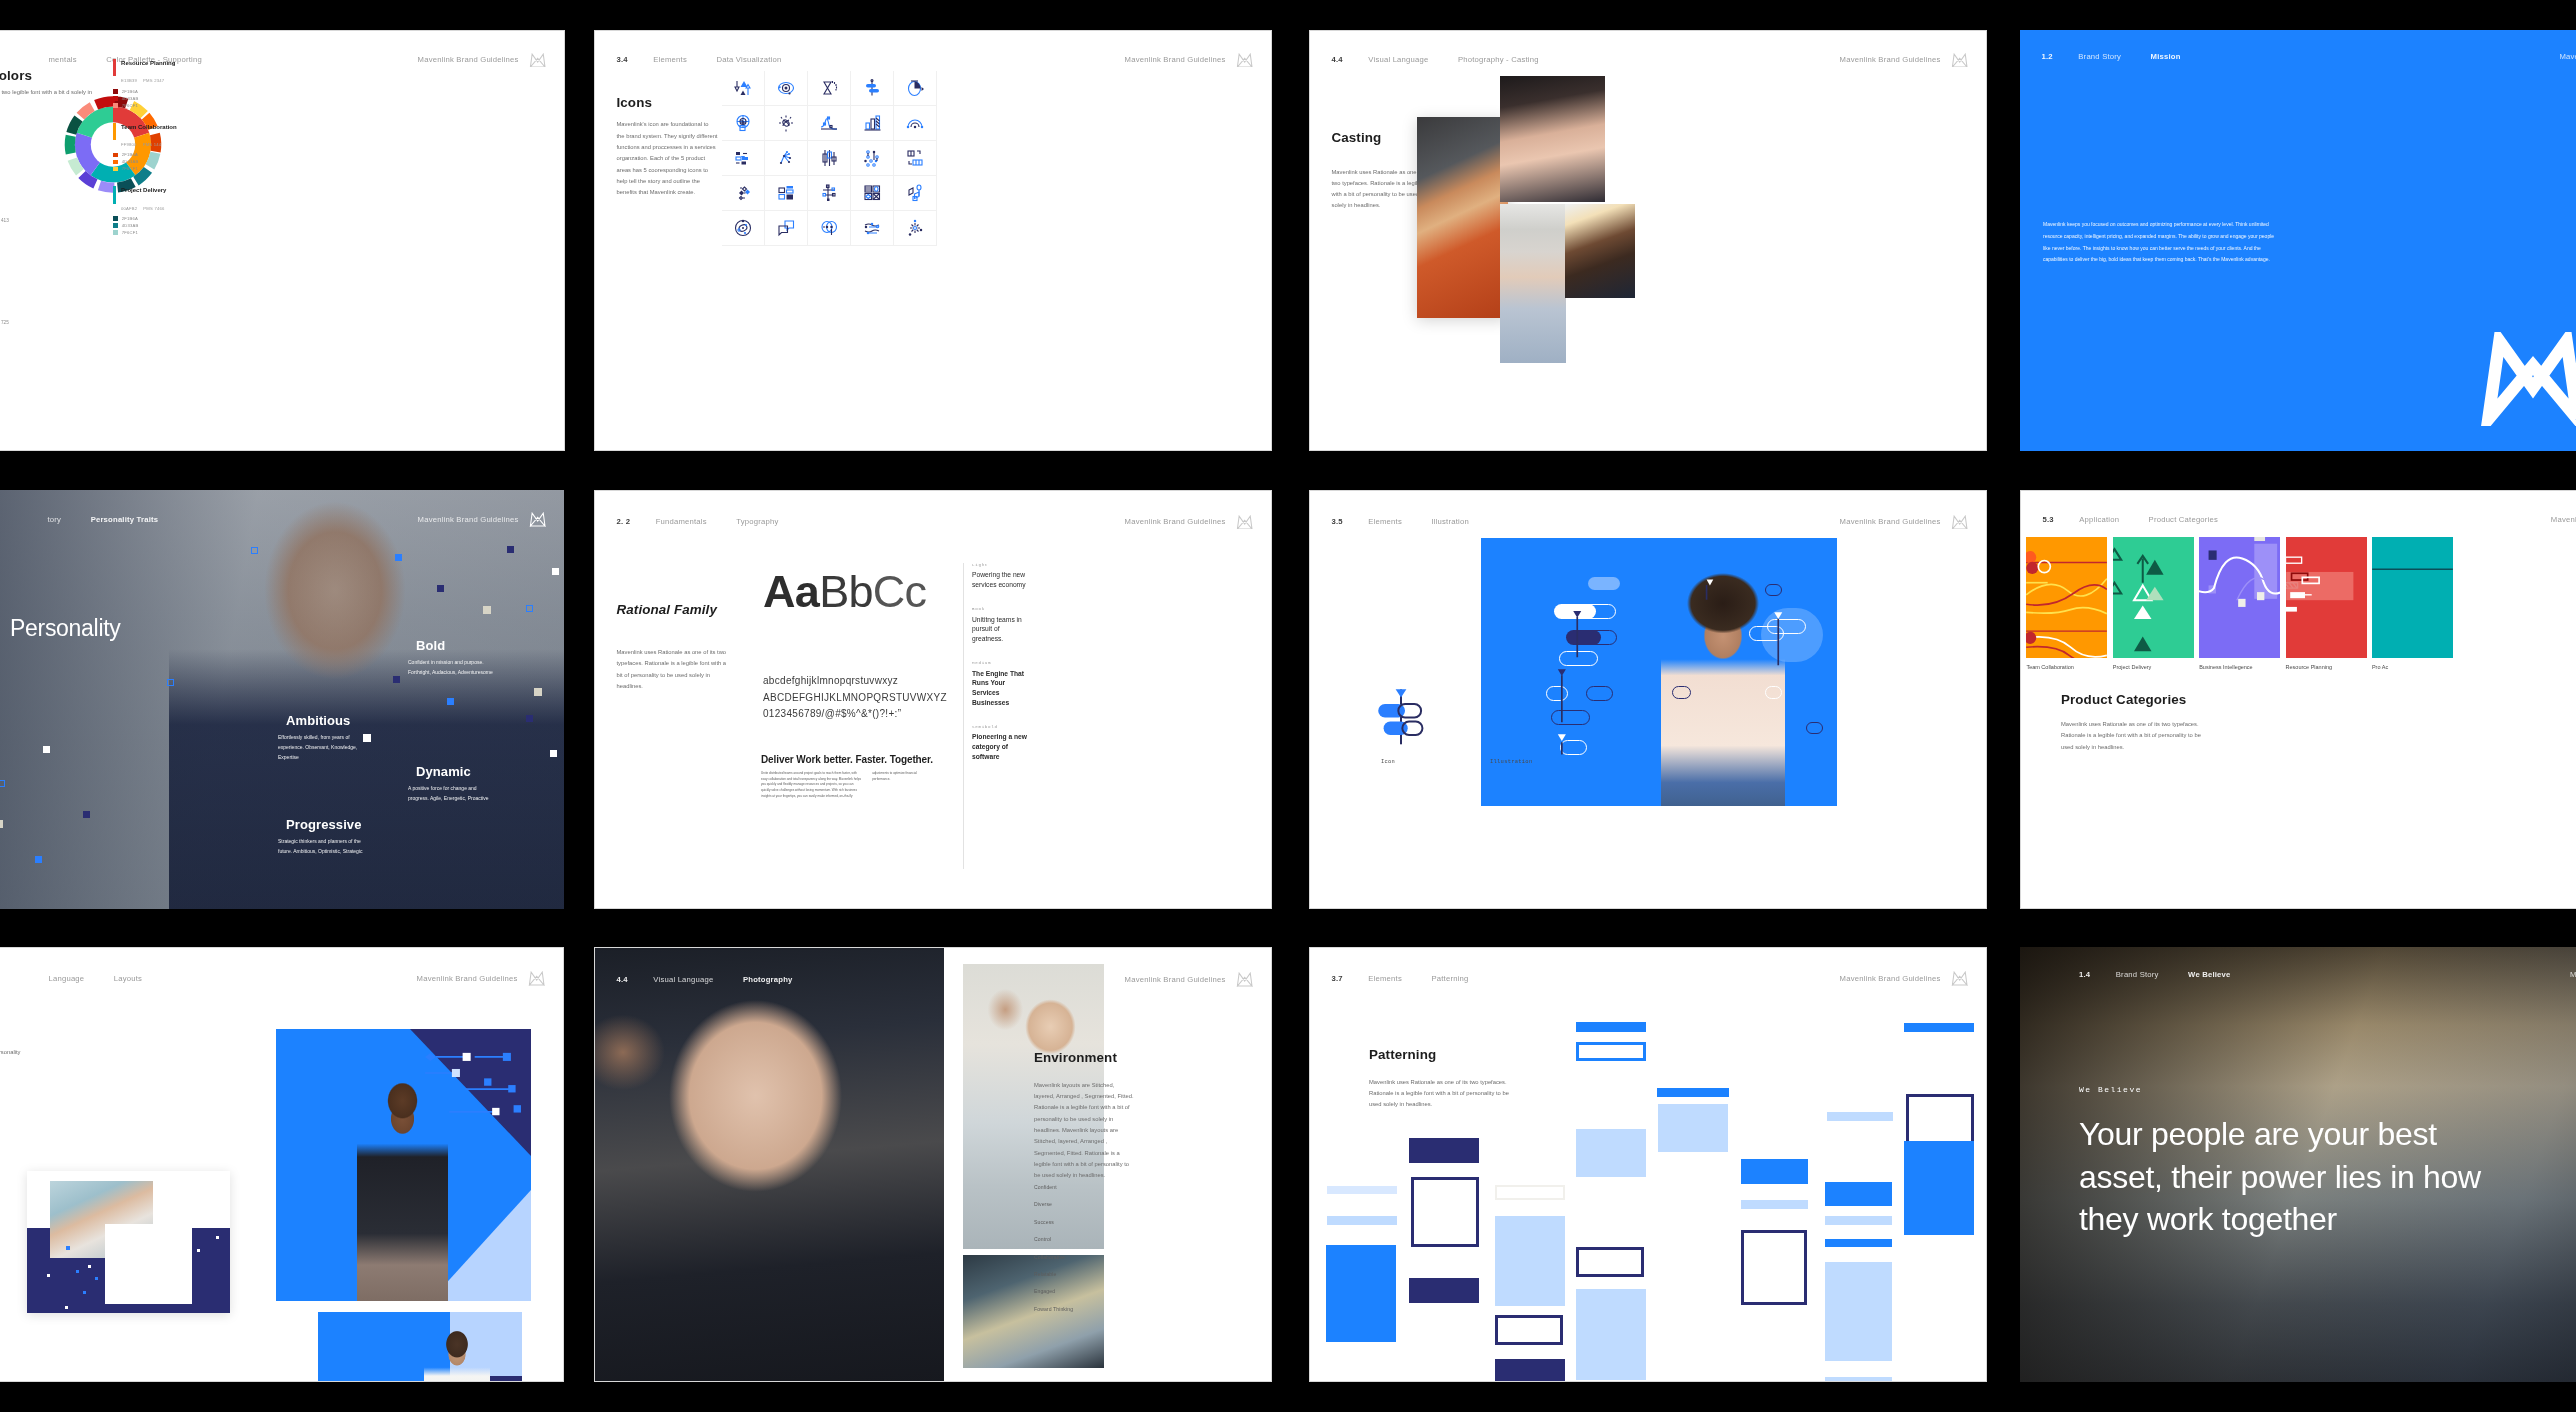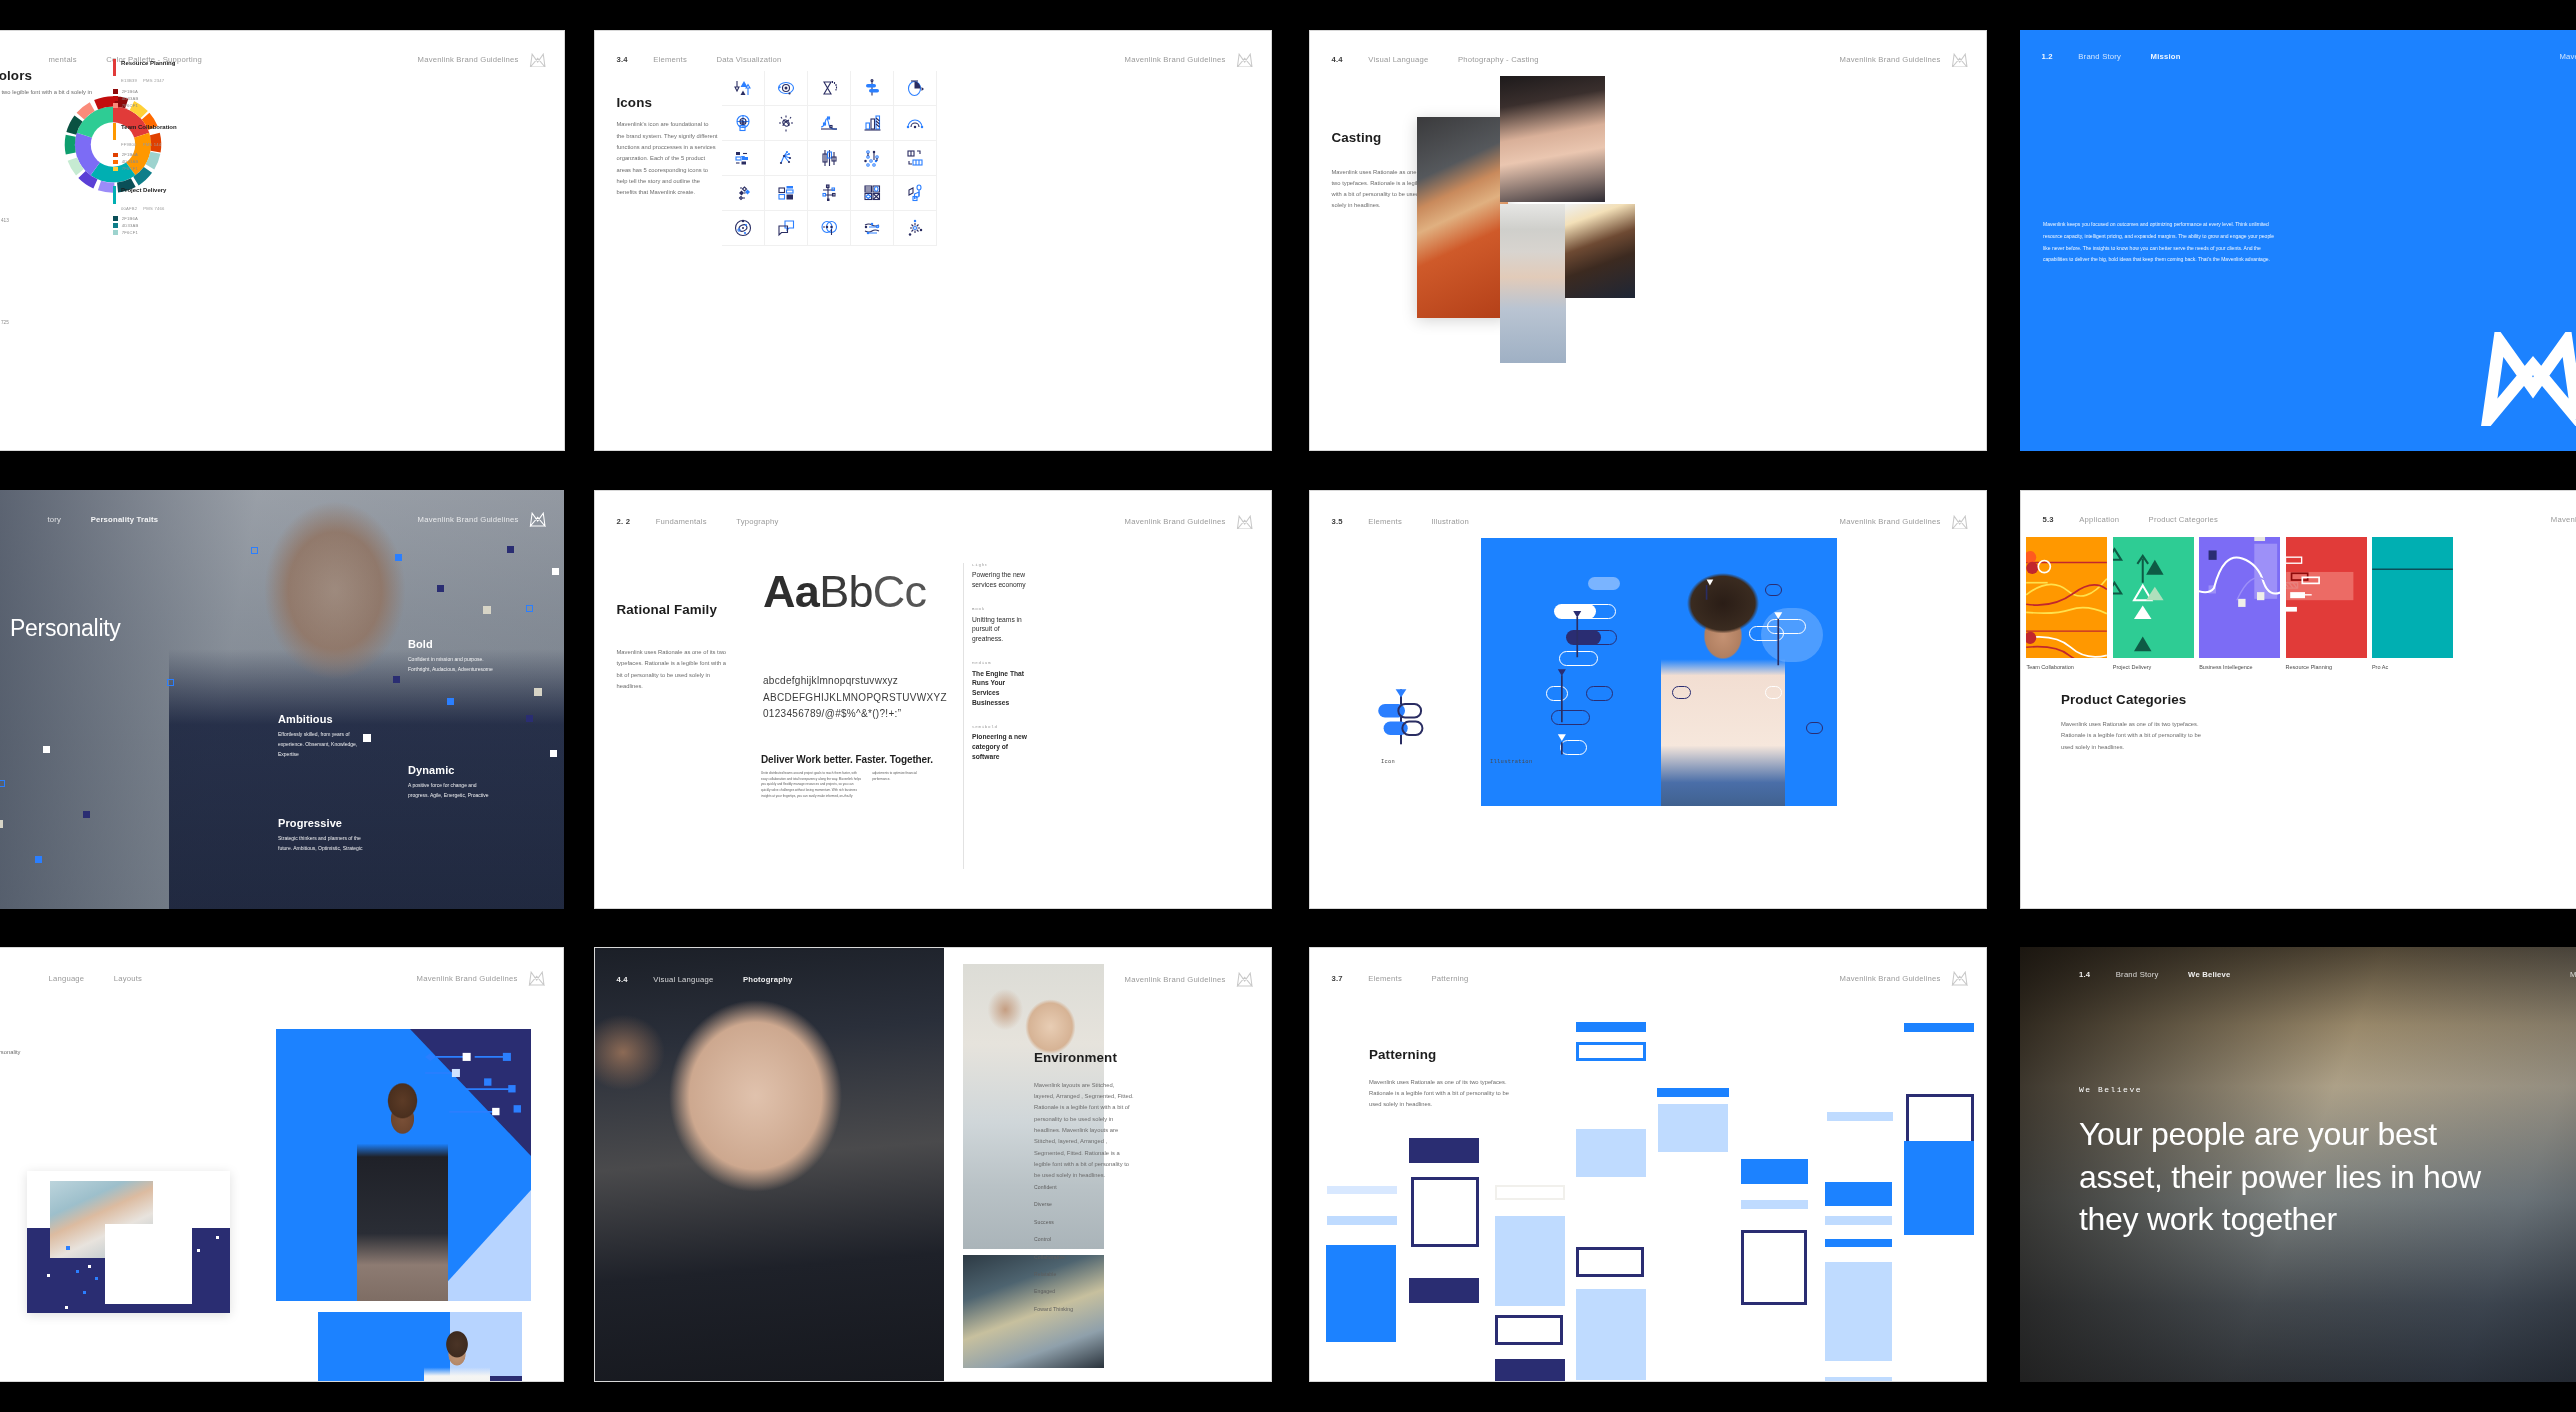--- a/index.html
+++ b/index.html
@@ -86,27 +86,27 @@
               font-size: 5px; line-height: 2.35; color: rgba(255,255,255,.94); }
   #s4 .mark { position: absolute; right: 34px; bottom: 25.5px; width: 114px; height: 94px; }
   #s4 .mark path { fill: none; stroke: #fff; stroke-width: 11; }
 
   
   #s5 { background: #3b4252; }
   #s5 .bg { position: absolute; inset: 0; }
   #s5 .veil { position: absolute; inset: 0; background: linear-gradient(100deg, rgba(30,40,60,.72) 0%, rgba(30,40,60,.30) 45%, rgba(30,40,60,.35) 100%); }
   #s5 .title { position: absolute; left: 9.4px; top: 125px; font-size: 23px; color: #fff; font-weight: 300; letter-spacing: -0.3px; }
   .trait { position: absolute; width: 85px; color: #fff; }
-  .trait h4 { font-size: 11px; font-weight: 700; margin-bottom: 5.4px; letter-spacing: 0.1px; }
+  .trait h4 { font-size: 13px; font-weight: 700; margin-bottom: 5.4px; letter-spacing: 0.1px; margin-left: 8px; }
   .trait p { font-size: 5px; line-height: 1.95; color: rgba(255,255,255,.92); }
   .sq { position: absolute; }
 
   
   #s6 .lead { position: absolute; left: 21.5px; top: 111px; width: 117px; }
-  #s6 .lead .h1 { margin-bottom: 30px; }
+  #s6 .lead .h1 { margin-bottom: 30px; font-style: italic; }
   #s6 .aabbcc { position: absolute; left: 168px; top: 75px; font-size: 45px;
                 letter-spacing: -0.7px; color: #3a3a3a; white-space: nowrap; }
   #s6 .aabbcc b { font-weight: 700; color: #2e2e2e; }
   #s6 .aabbcc span { font-weight: 300; color: #555; }
   #s6 .glyphs { position: absolute; left: 168px; top: 182px; font-size: 10px;
                 line-height: 1.65; color: #3b3b3b; font-weight: 300; letter-spacing: 0.3px; }
   #s6 .tag { position: absolute; left: 166px; top: 263px; font-size: 10px;
              font-weight: 700; color: #1f1f1f; letter-spacing: -0.1px; }
   #s6 .cols { position: absolute; left: 166px; top: 280px; width: 174px;
               display: flex; gap: 10.7px; }

